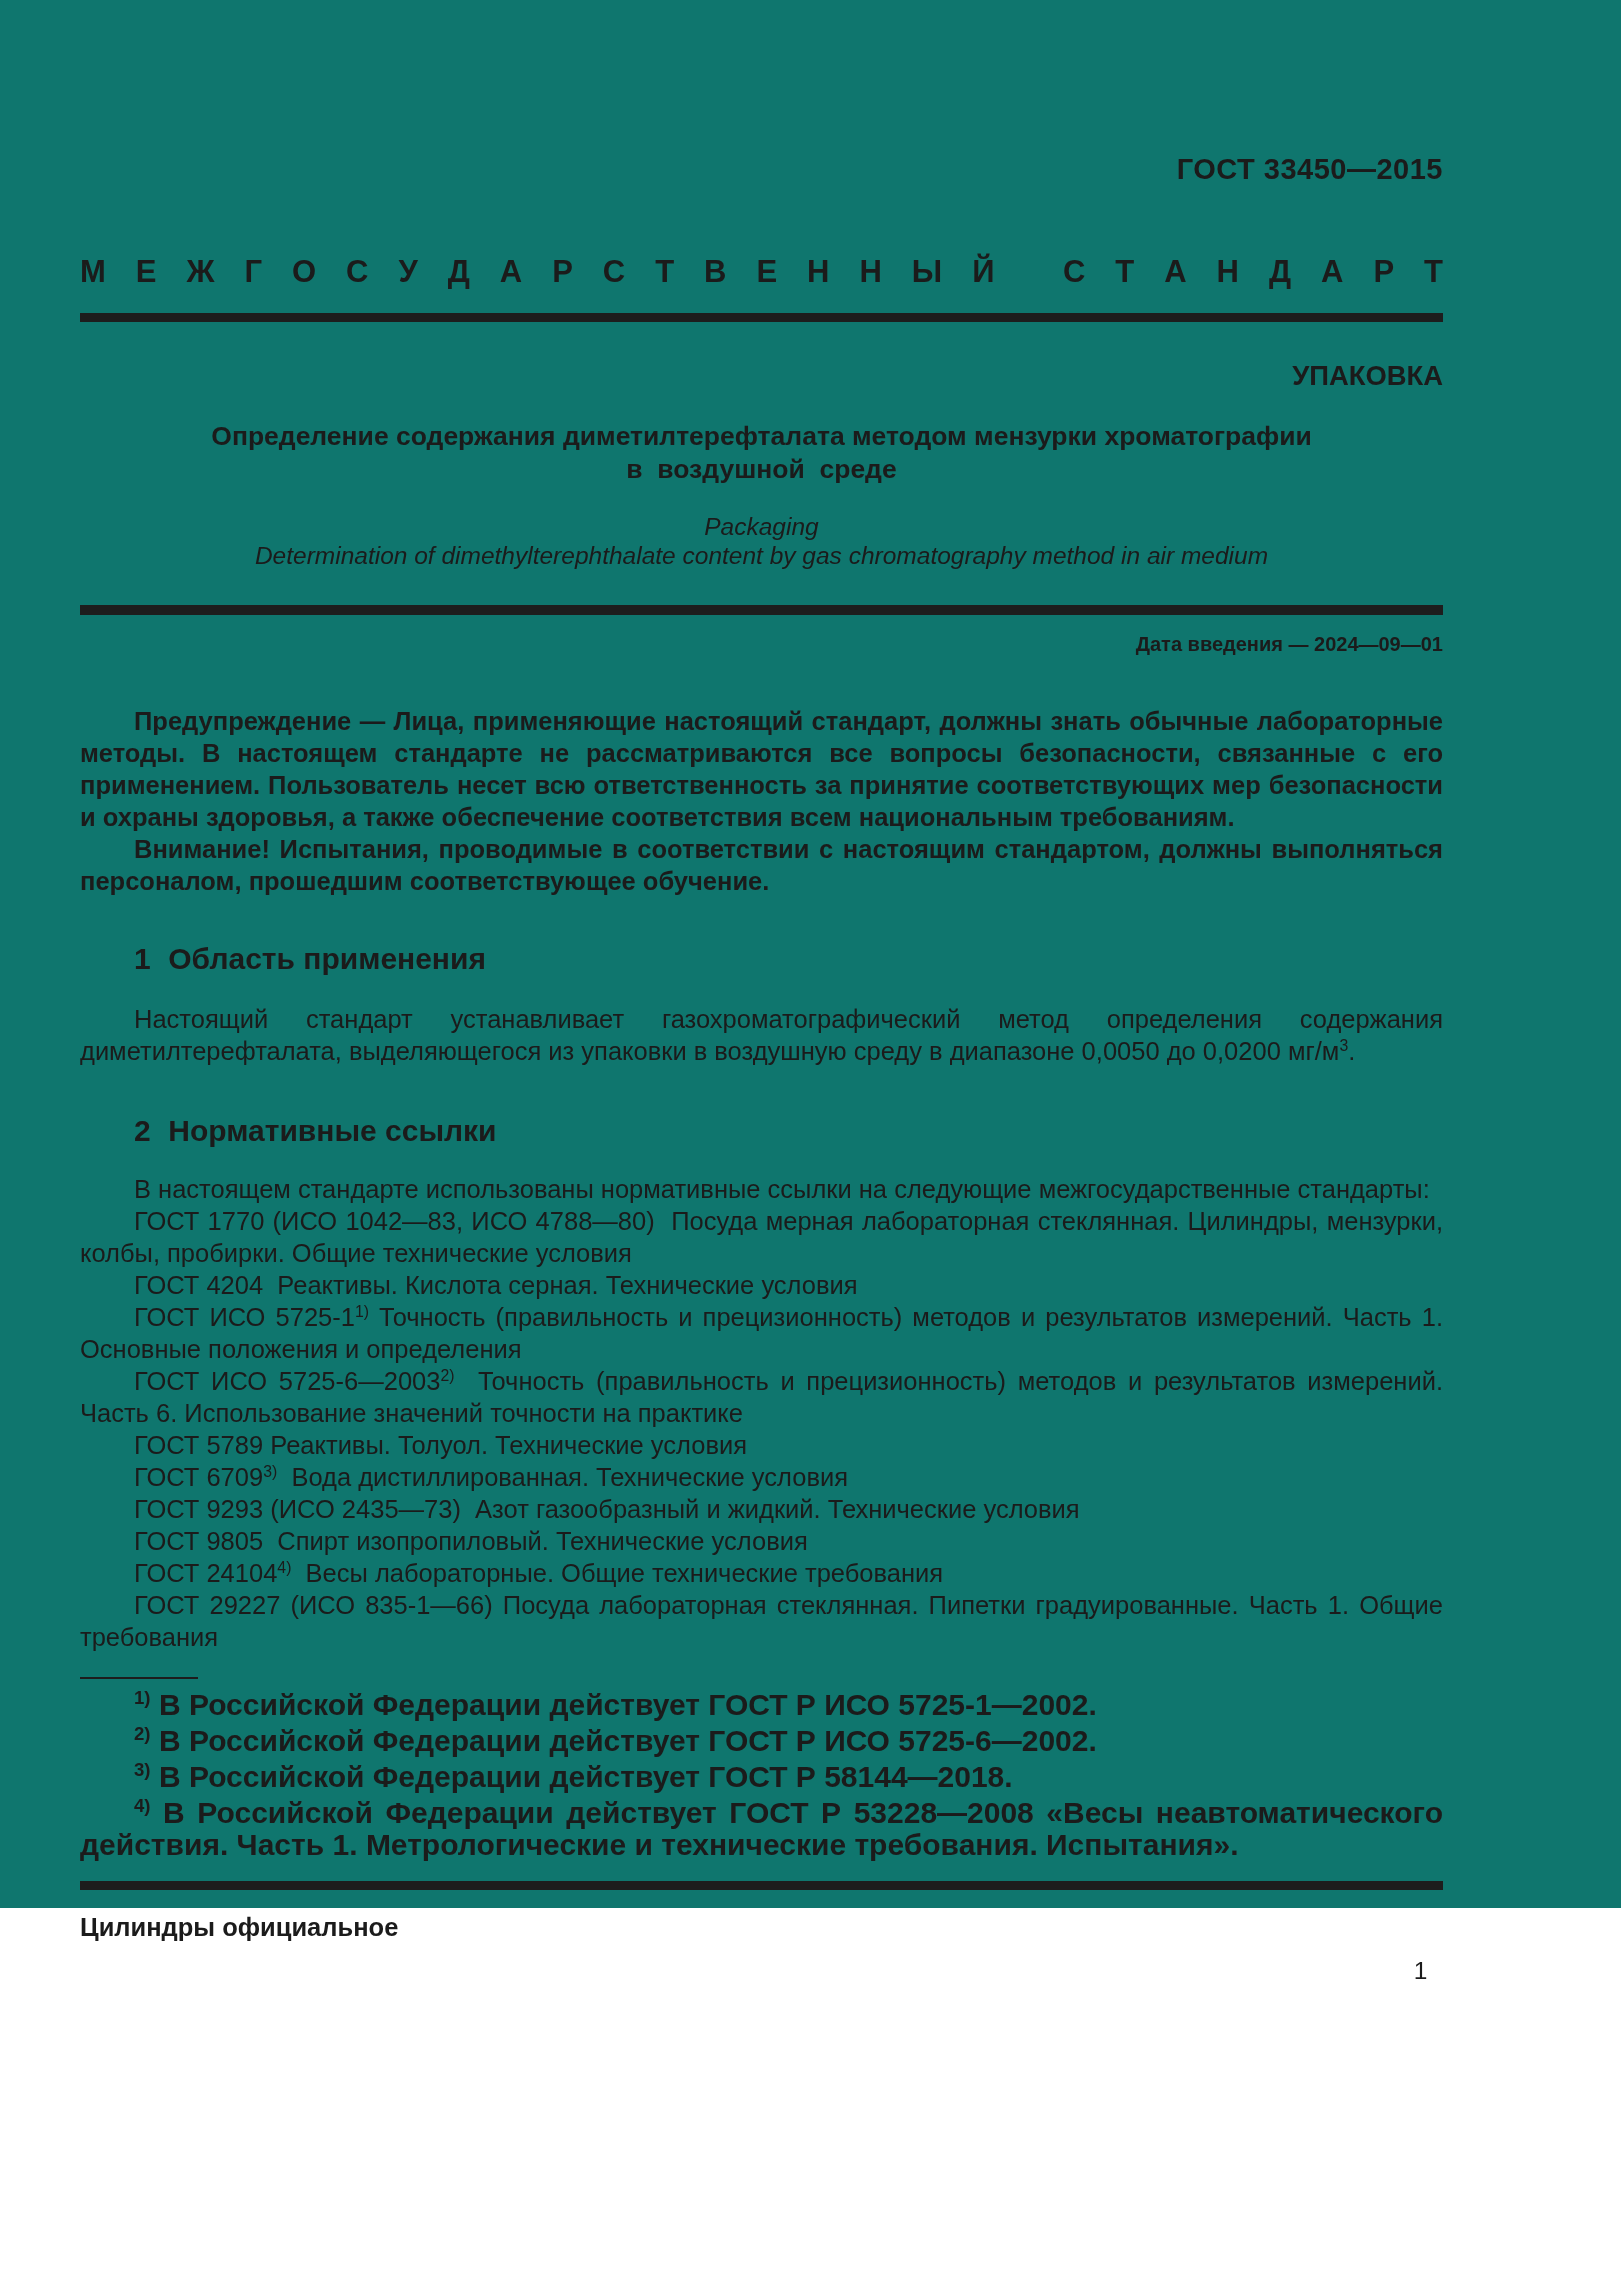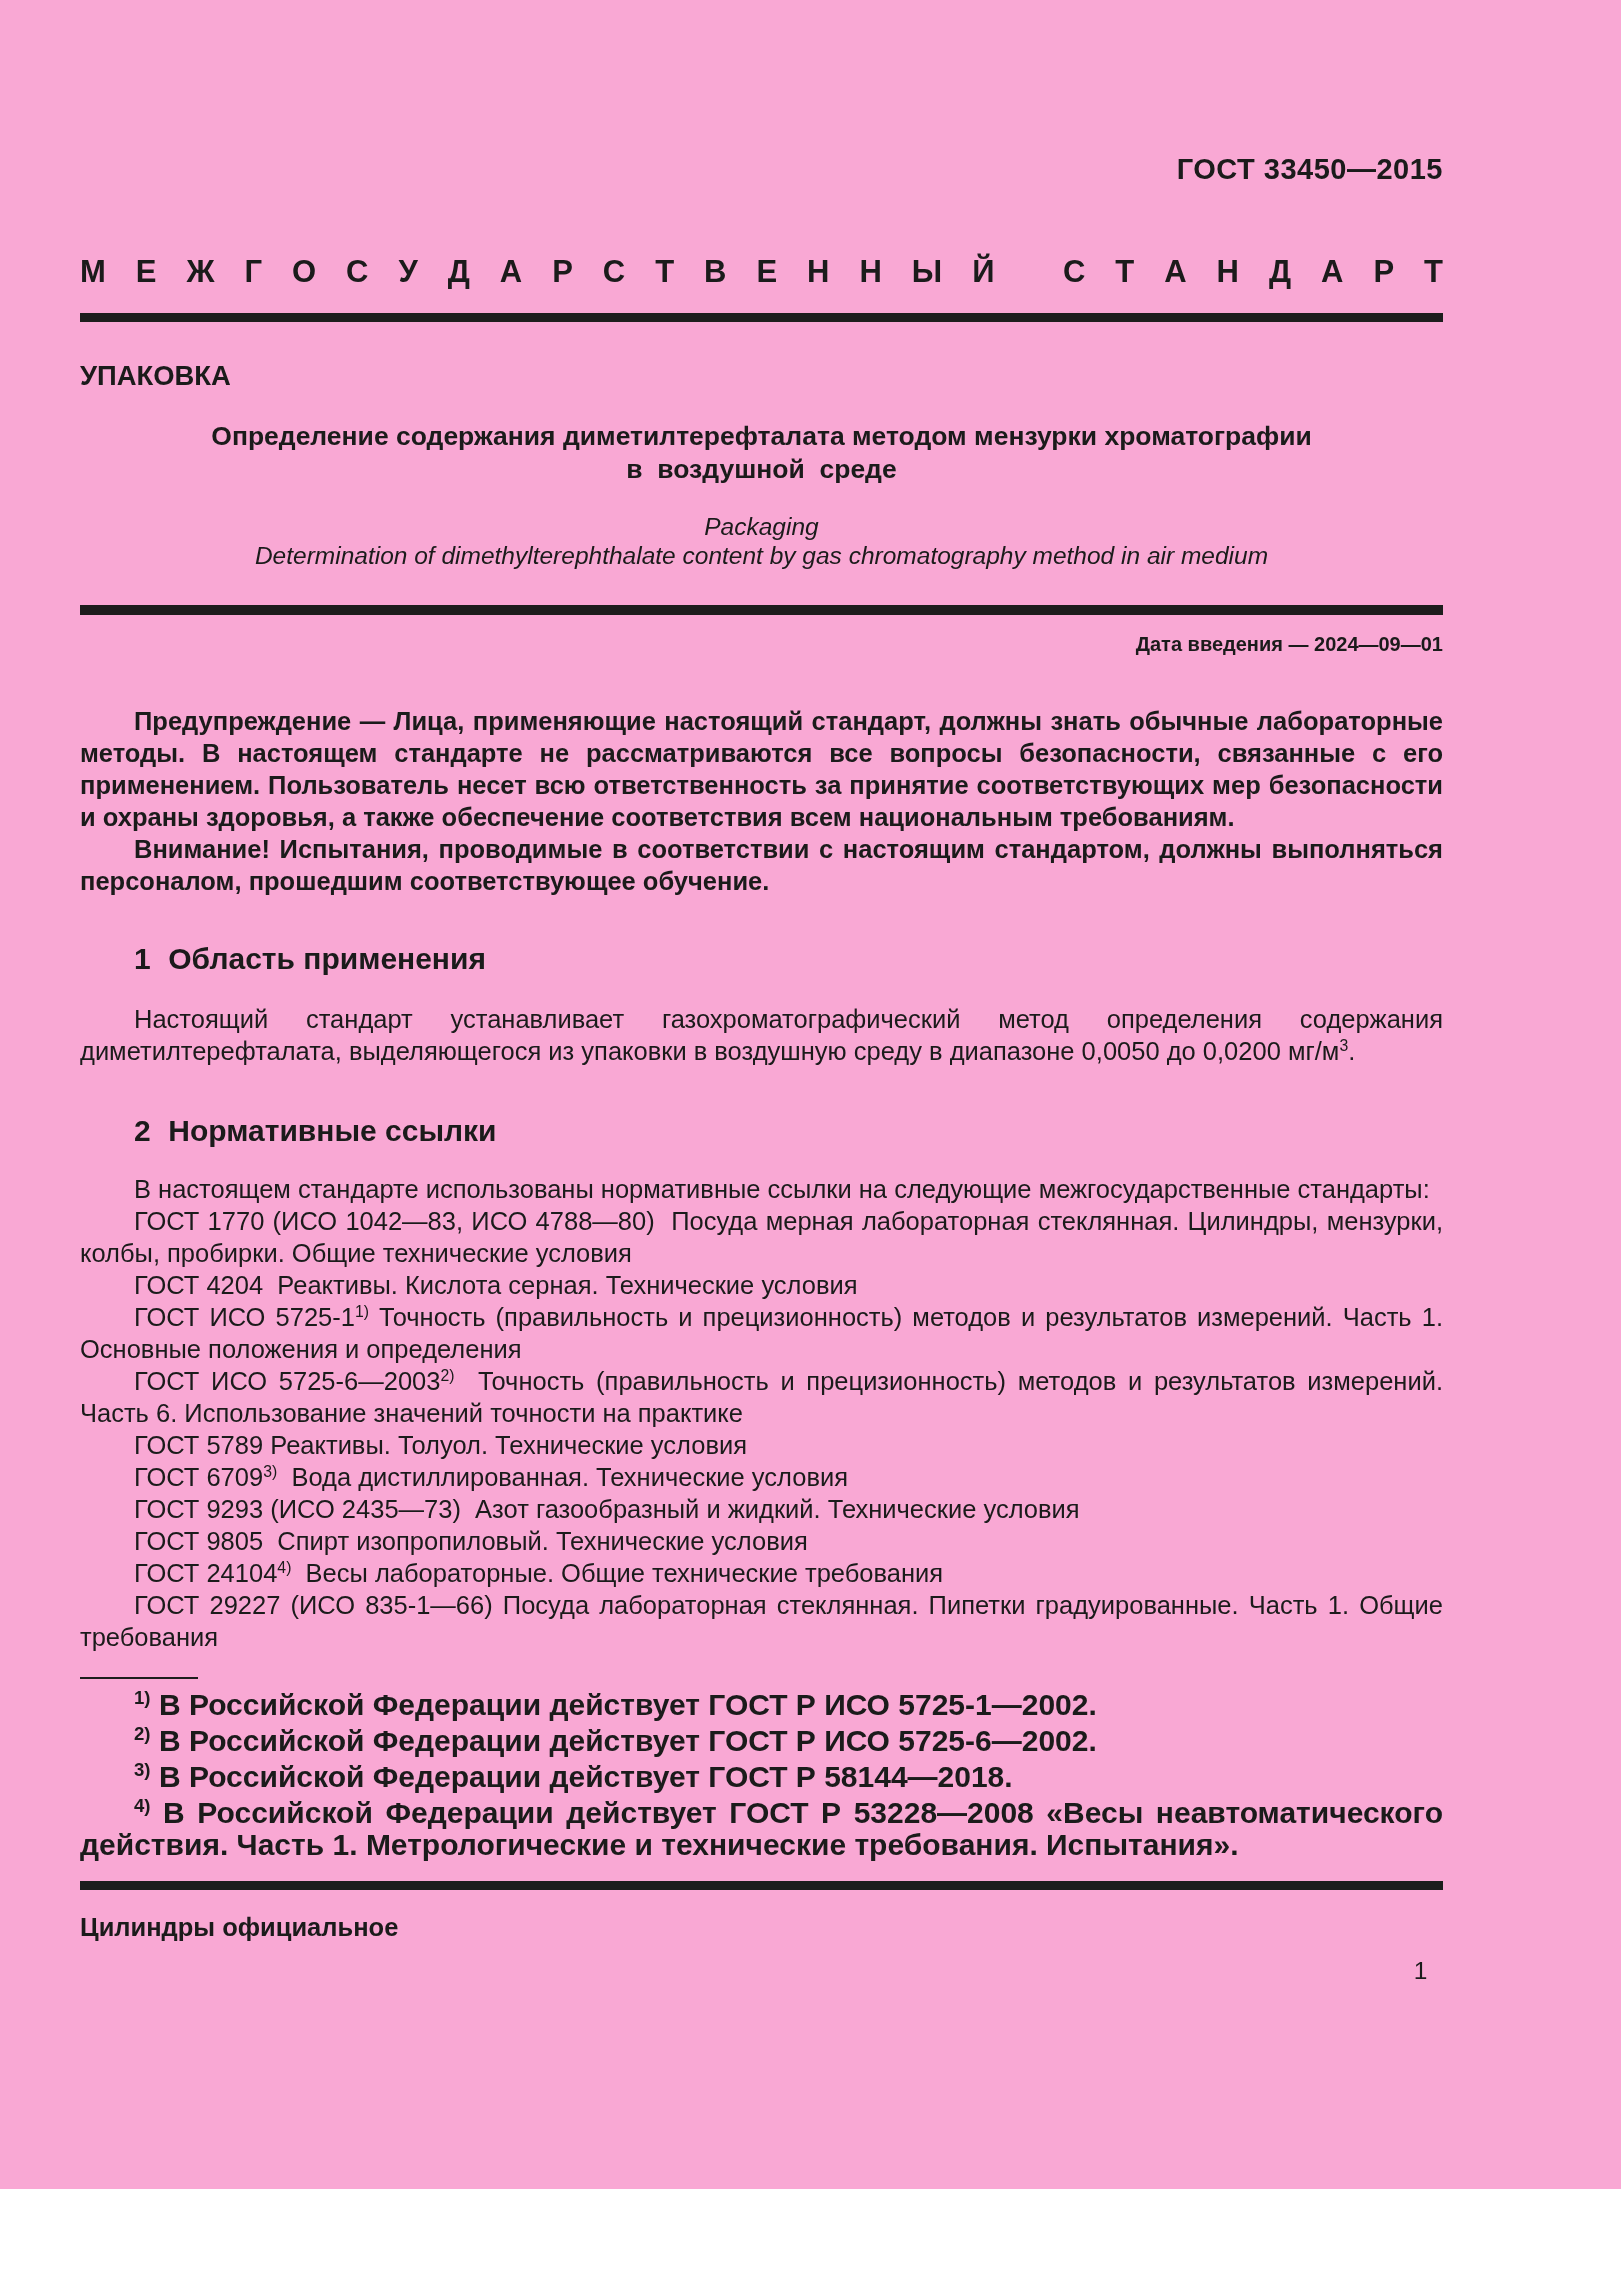--- a/index.html
+++ b/index.html
@@ -4,34 +4,34 @@
 <style>
   * { margin: 0; padding: 0; box-sizing: border-box; }
   html, body { background: #ffffff; }
   body {
     width: 1621px; height: 2293px;
     font-family: "Liberation Sans", sans-serif;
     color: #1b1b1b;
     overflow: hidden;
   }
   .page {
-    width: 1621px; height: 2189px;
+    width: 1621px; height: 1908px;
     padding: 155px 178px 0 80px; 
-    background: #f9a8d4;
+    background: #0f766e;
     position: relative;
   }
   .doc-number { text-align: right; font-weight: 700; font-size: 29px; line-height: 29px; letter-spacing: 0.5px; }
   .std-type {
     margin-top: 71px;
     display: flex; justify-content: space-between;
     font-weight: 700; font-size: 31px; line-height: 33px;
   }
   .rule { height: 9.8px; background: #1d1d1d; }
   .rule-1 { margin-top: 24.5px; }
-  .subject { margin-top: 38px; text-align: left; font-weight: 700; font-size: 27.4px; line-height: 31px; }
+  .subject { margin-top: 38px; text-align: right; font-weight: 700; font-size: 27.4px; line-height: 31px; }
   .title-ru { margin-top: 29px; text-align: center; font-weight: 700; font-size: 26.5px; line-height: 33px; }
   .title-en { margin-top: 25.5px; text-align: center; font-size: 24.5px; line-height: 29px; font-style: italic; }
   .rule-2 { margin-top: 35px; }
   .date-line { margin-top: 17px; text-align: right; font-weight: 700; font-size: 20px; line-height: 25.5px; }
   .warning { margin-top: 48px; }
   p.body { font-size: 25.5px; line-height: 32px; text-align: justify; text-indent: 54px; }
   .warning p.body { font-weight: 700; }
   .h { font-size: 30px; line-height: 35px; font-weight: 700; padding-left: 54px; }
   .h .h-num { margin-right: 17.6px; }
   .h1 { margin-top: 44px; }

